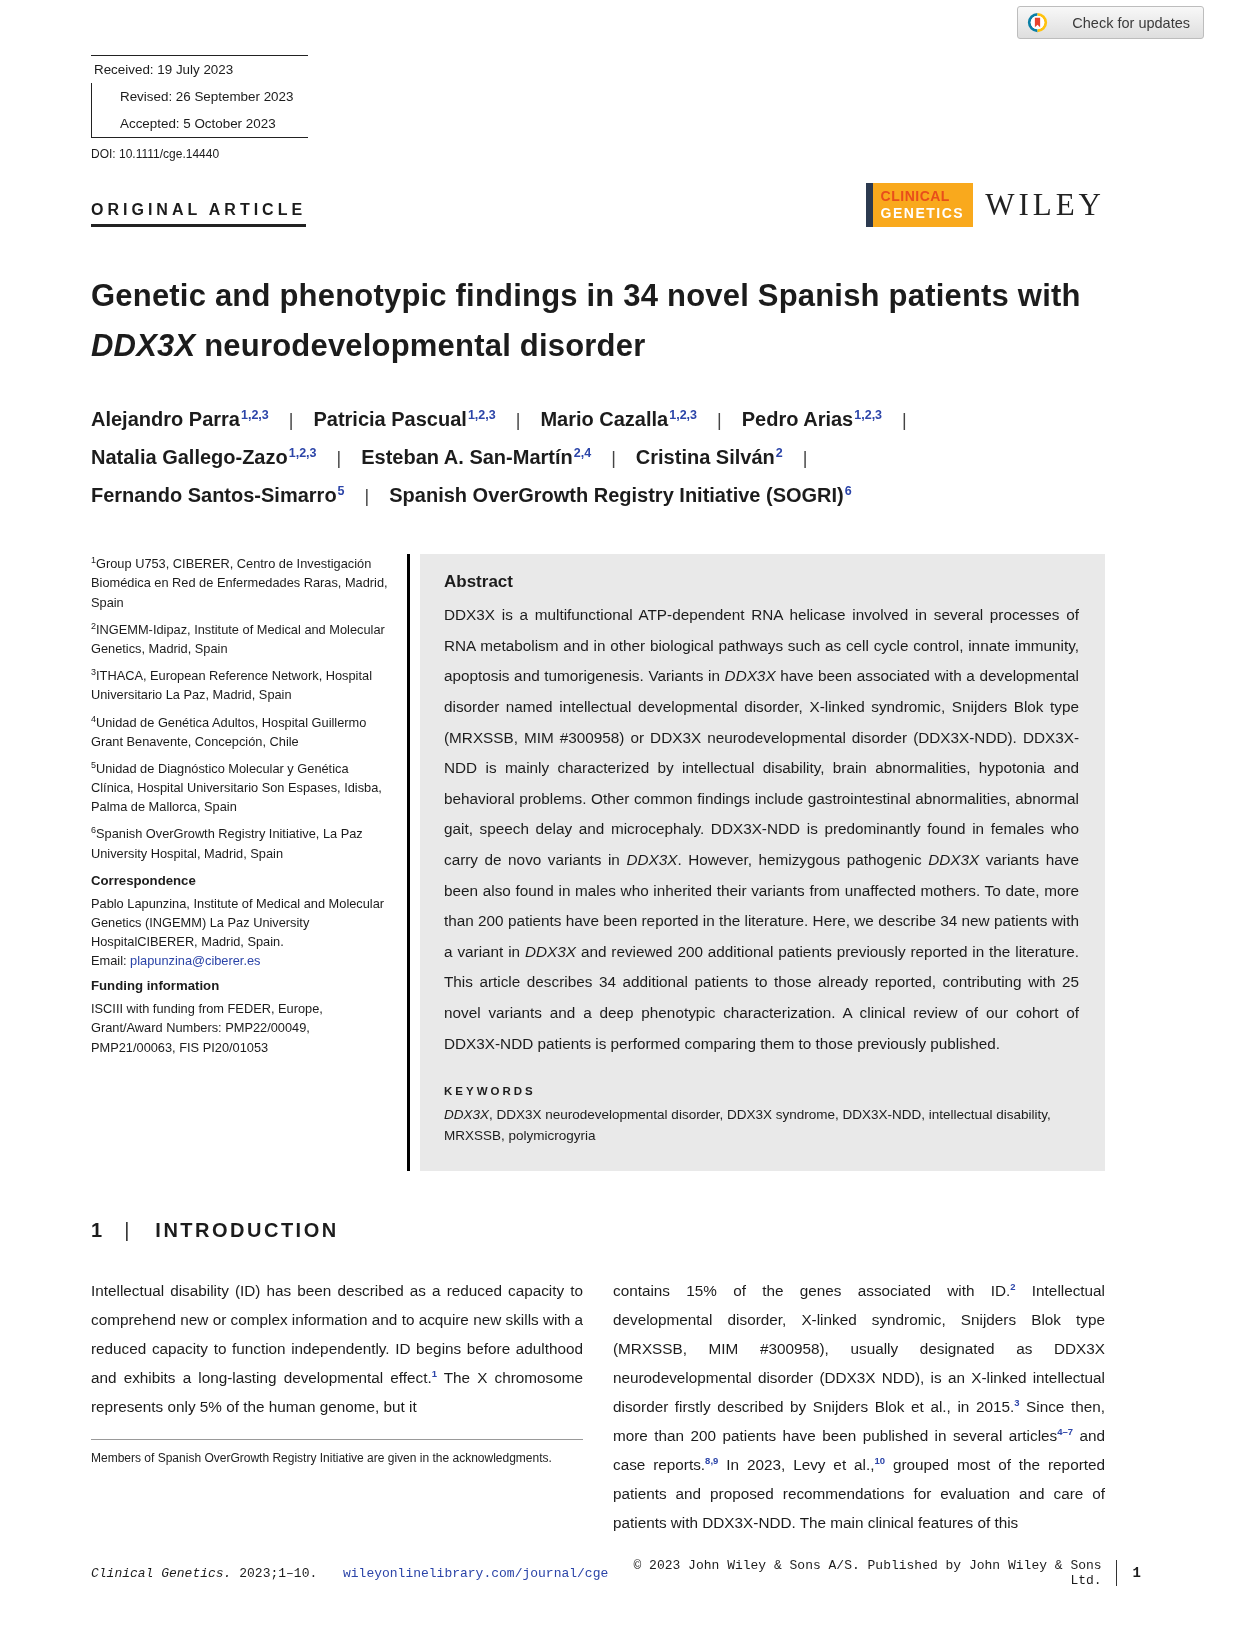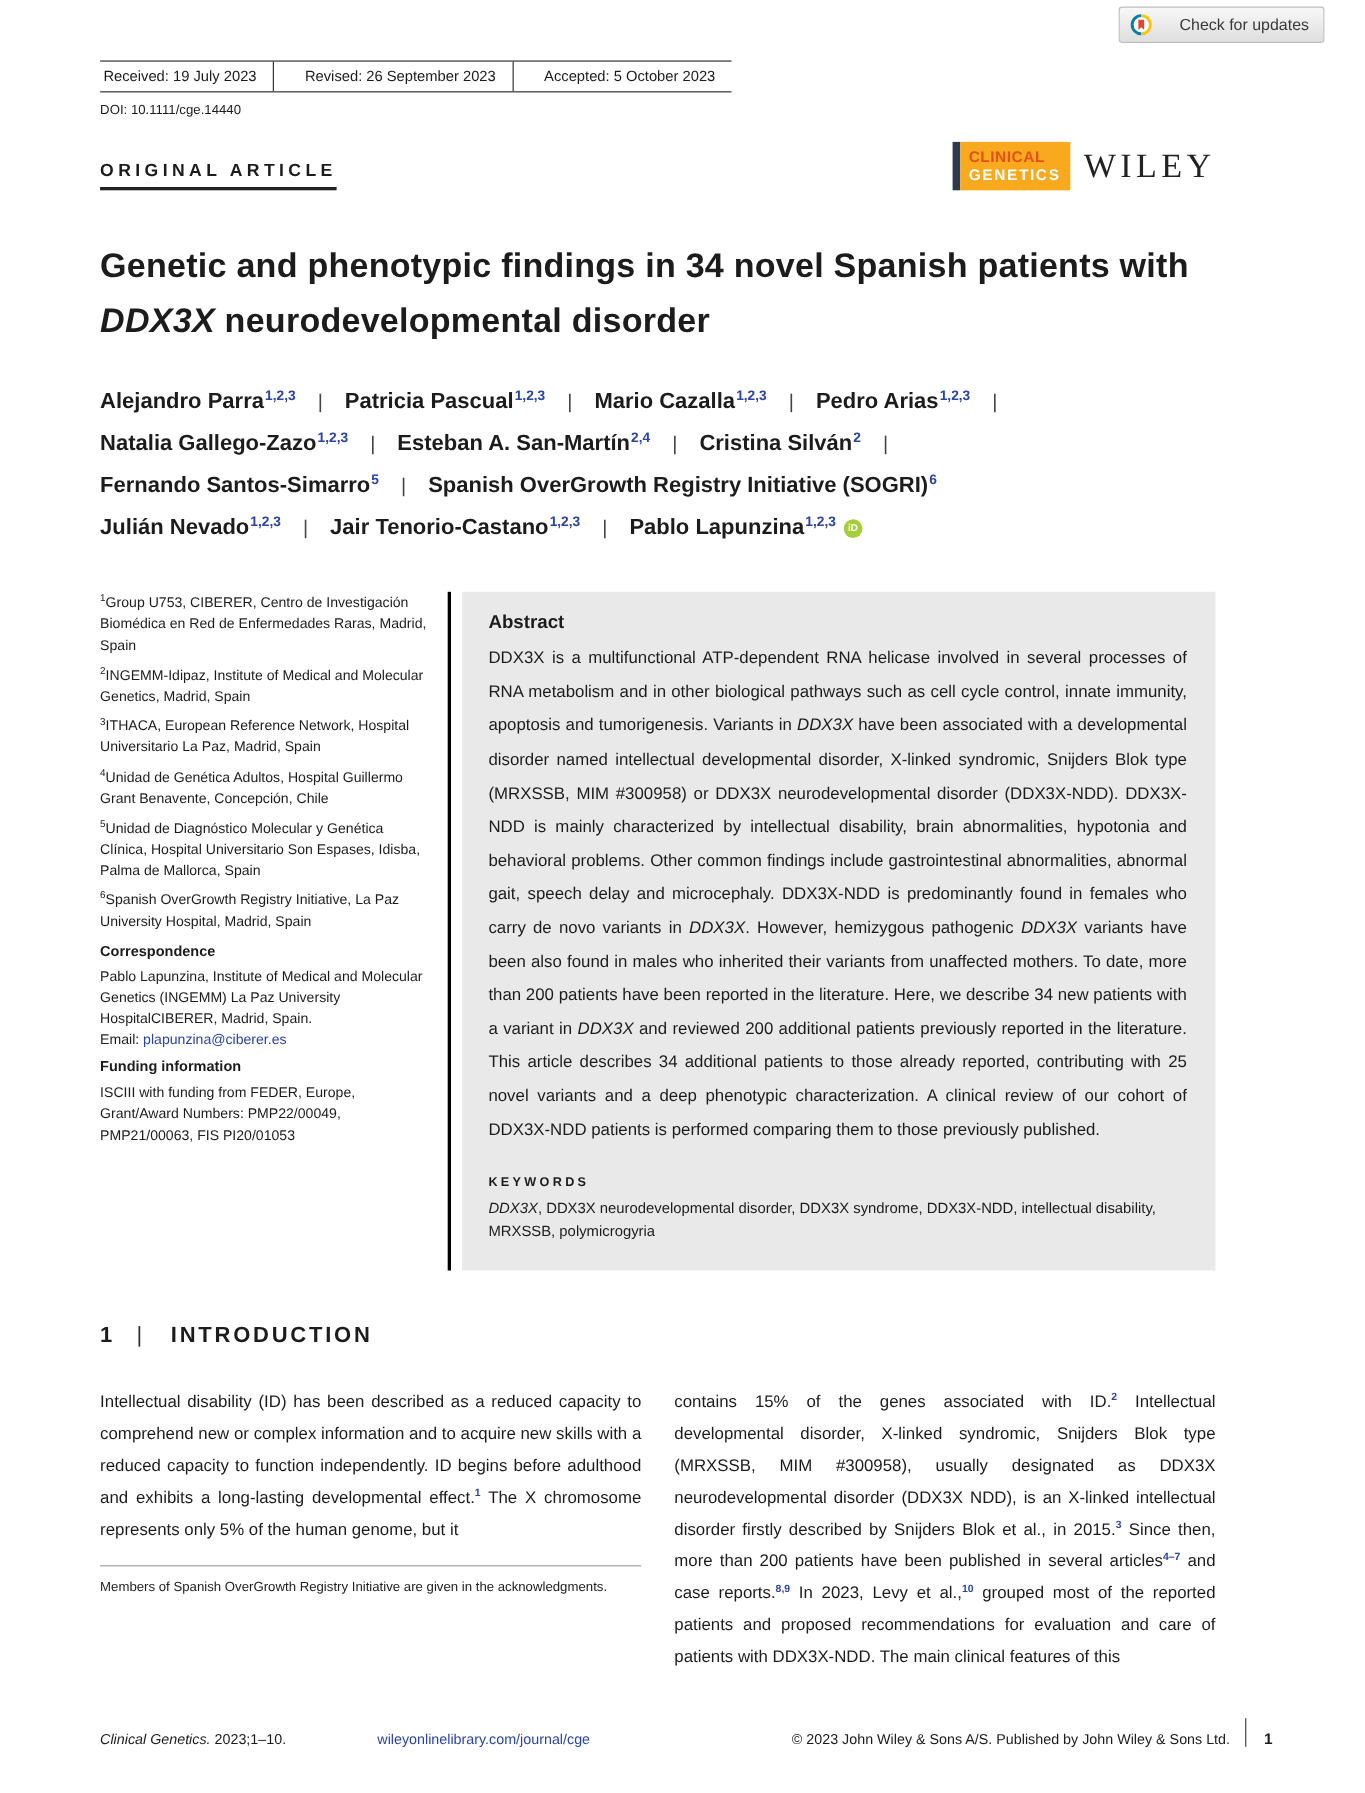--- a/index.html
+++ b/index.html
@@ -32,20 +32,21 @@
     padding:5px 13px 5px 9px;
     font-size:14.5px;color:#3a3a3a;
   }
   .update-badge svg{display:block;}
 
   
   .dates-row{
     margin-top:55px;display:inline-flex;
     border-top:1.7px solid #222;border-bottom:1.7px solid #222;
     font-size:13.4px;
+    flex-direction:column;
   }
   .dates-row .cell{padding:6px 15px 6px 3px;}
   .dates-row .cell + .cell{border-left:1.7px solid #222;padding-left:28px;}
   .doi{margin-top:9px;font-size:12px;}
 
   
   .type-row{margin-top:22px;display:flex;justify-content:space-between;align-items:flex-end;}
   .article-type{
     font-size:16px;font-weight:bold;letter-spacing:4px;
     border-bottom:3px solid #222;padding-bottom:5px;
@@ -95,22 +96,22 @@
   .intro-head .label{letter-spacing:2.5px;}
 
   .body-cols{margin-top:34px;display:grid;grid-template-columns:1fr 1fr;column-gap:30px;}
   .body-par{font-size:15.3px;line-height:1.9;text-align:justify;}
   .footnote-block{margin-top:18px;}
   .footnote-rule{border-top:1.2px solid #999;margin-bottom:11px;}
   .footnote{font-size:12px;color:#222;}
 
   
   .page-footer{
-    position:absolute;left:91px;right:84px;bottom:42px;
-    display:flex;align-items:flex-end;font-size:13px;
+    position:absolute;left:91px;right:100px;bottom:42px;
+    display:flex;align-items:center;font-size:13px;font-family:Liberation Mono, monospace;
   }
   .f-journal{width:252px;}
   .f-link{width:278px;}
   .f-copy{flex:1;text-align:right;padding-right:14px;}
   .f-bar{border-left:1.6px solid #333;height:26px;margin-right:16px;}
   .f-page{font-weight:bold;font-size:14px;}
 </style>
 </head>
 <body>
 
@@ -159,23 +160,20 @@
 <div class="authors">
   <div>
     <span class="author"><span>Alejandro Parra</span><span class="a-sup">1,2,3</span></span><span class="sep">|</span><span class="author"><span>Patricia Pascual</span><span class="a-sup">1,2,3</span></span><span class="sep">|</span><span class="author"><span>Mario Cazalla</span><span class="a-sup">1,2,3</span></span><span class="sep">|</span><span class="author"><span>Pedro Arias</span><span class="a-sup">1,2,3</span></span><span class="sep">|</span>
   </div>
   <div>
     <span class="author"><span>Natalia Gallego-Zazo</span><span class="a-sup">1,2,3</span></span><span class="sep">|</span><span class="author"><span>Esteban A. San-Martín</span><span class="a-sup">2,4</span></span><span class="sep">|</span><span class="author"><span>Cristina Silván</span><span class="a-sup">2</span></span><span class="sep">|</span>
   </div>
   <div>
     <span class="author"><span>Fernando Santos-Simarro</span><span class="a-sup">5</span></span><span class="sep">|</span><span class="author"><span>Spanish OverGrowth Registry Initiative (SOGRI)</span><span class="a-sup">6</span></span>
   </div>
-  <div>
-    <span class="author"><span>Julián Nevado</span><span class="a-sup">1,2,3</span></span><span class="sep">|</span><span class="author"><span>Jair Tenorio-Castano</span><span class="a-sup">1,2,3</span></span><span class="sep">|</span><span class="author"><span>Pablo Lapunzina</span><span class="a-sup">1,2,3</span></span><span class="orcid-icon">iD</span>
-  </div>
 </div>
 
 
 <div class="cols">
   <div class="left-col">
     <div class="affil"><span class="a-sup">1</span><span>Group U753, CIBERER, Centro de Investigación Biomédica en Red de Enfermedades Raras, Madrid, Spain</span></div>
     <div class="affil"><span class="a-sup">2</span><span>INGEMM-Idipaz, Institute of Medical and Molecular Genetics, Madrid, Spain</span></div>
     <div class="affil"><span class="a-sup">3</span><span>ITHACA, European Reference Network, Hospital Universitario La Paz, Madrid, Spain</span></div>
     <div class="affil"><span class="a-sup">4</span><span>Unidad de Genética Adultos, Hospital Guillermo Grant Benavente, Concepción, Chile</span></div>
     <div class="affil"><span class="a-sup">5</span><span>Unidad de Diagnóstico Molecular y Genética Clínica, Hospital Universitario Son Espases, Idisba, Palma de Mallorca, Spain</span></div>

